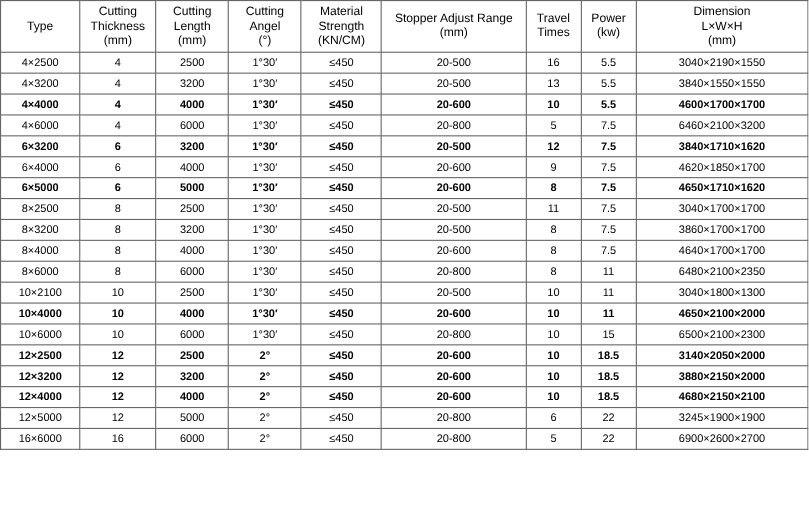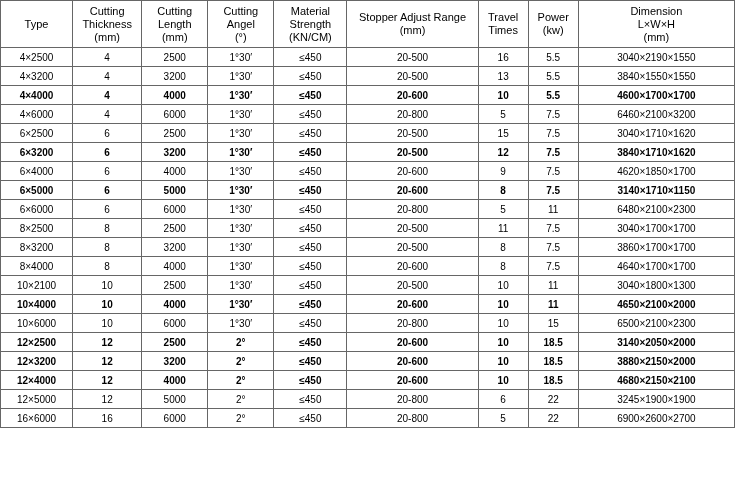--- a/index.html
+++ b/index.html
@@ -155,31 +155,20 @@
         <td>4</td>
         <td>6000</td>
         <td>1°30′</td>
         <td>≤450</td>
         <td>20-800</td>
         <td>5</td>
         <td>7.5</td>
         <td>6460×2100×3200</td>
       </tr>
       <tr>
-        <td>6×2500</td>
-        <td>6</td>
-        <td>2500</td>
-        <td>1°30′</td>
-        <td>≤450</td>
-        <td>20-500</td>
-        <td>15</td>
-        <td>7.5</td>
-        <td>3040×1710×1620</td>
-      </tr>
-      <tr>
         <td class="hl">6×3200</td>
         <td class="hl">6</td>
         <td class="hl">3200</td>
         <td class="hl">1°30′</td>
         <td class="hl">≤450</td>
         <td class="hl">20-500</td>
         <td class="hl">12</td>
         <td class="hl">7.5</td>
         <td class="hl">3840×1710×1620</td>
       </tr>
@@ -196,65 +185,65 @@
       </tr>
       <tr>
         <td class="hl">6×5000</td>
         <td class="hl">6</td>
         <td class="hl">5000</td>
         <td class="hl">1°30′</td>
         <td class="hl">≤450</td>
         <td class="hl">20-600</td>
         <td class="hl">8</td>
         <td class="hl">7.5</td>
-        <td class="hl">3140×1710×1150</td>
-      </tr>
-      <tr>
-        <td>6×6000</td>
-        <td>6</td>
+        <td class="hl">4650×1710×1620</td>
+      </tr>
+      <tr>
+        <td>8×2500</td>
+        <td>8</td>
+        <td>2500</td>
+        <td>1°30′</td>
+        <td>≤450</td>
+        <td>20-500</td>
+        <td>11</td>
+        <td>7.5</td>
+        <td>3040×1700×1700</td>
+      </tr>
+      <tr>
+        <td>8×3200</td>
+        <td>8</td>
+        <td>3200</td>
+        <td>1°30′</td>
+        <td>≤450</td>
+        <td>20-500</td>
+        <td>8</td>
+        <td>7.5</td>
+        <td>3860×1700×1700</td>
+      </tr>
+      <tr>
+        <td>8×4000</td>
+        <td>8</td>
+        <td>4000</td>
+        <td>1°30′</td>
+        <td>≤450</td>
+        <td>20-600</td>
+        <td>8</td>
+        <td>7.5</td>
+        <td>4640×1700×1700</td>
+      </tr>
+      <tr>
+        <td>8×6000</td>
+        <td>8</td>
         <td>6000</td>
         <td>1°30′</td>
         <td>≤450</td>
         <td>20-800</td>
-        <td>5</td>
+        <td>8</td>
         <td>11</td>
-        <td>6480×2100×2300</td>
-      </tr>
-      <tr>
-        <td>8×2500</td>
-        <td>8</td>
-        <td>2500</td>
-        <td>1°30′</td>
-        <td>≤450</td>
-        <td>20-500</td>
-        <td>11</td>
-        <td>7.5</td>
-        <td>3040×1700×1700</td>
-      </tr>
-      <tr>
-        <td>8×3200</td>
-        <td>8</td>
-        <td>3200</td>
-        <td>1°30′</td>
-        <td>≤450</td>
-        <td>20-500</td>
-        <td>8</td>
-        <td>7.5</td>
-        <td>3860×1700×1700</td>
-      </tr>
-      <tr>
-        <td>8×4000</td>
-        <td>8</td>
-        <td>4000</td>
-        <td>1°30′</td>
-        <td>≤450</td>
-        <td>20-600</td>
-        <td>8</td>
-        <td>7.5</td>
-        <td>4640×1700×1700</td>
+        <td>6480×2100×2350</td>
       </tr>
       <tr>
         <td>10×2100</td>
         <td>10</td>
         <td>2500</td>
         <td>1°30′</td>
         <td>≤450</td>
         <td>20-500</td>
         <td>10</td>
         <td>11</td>

